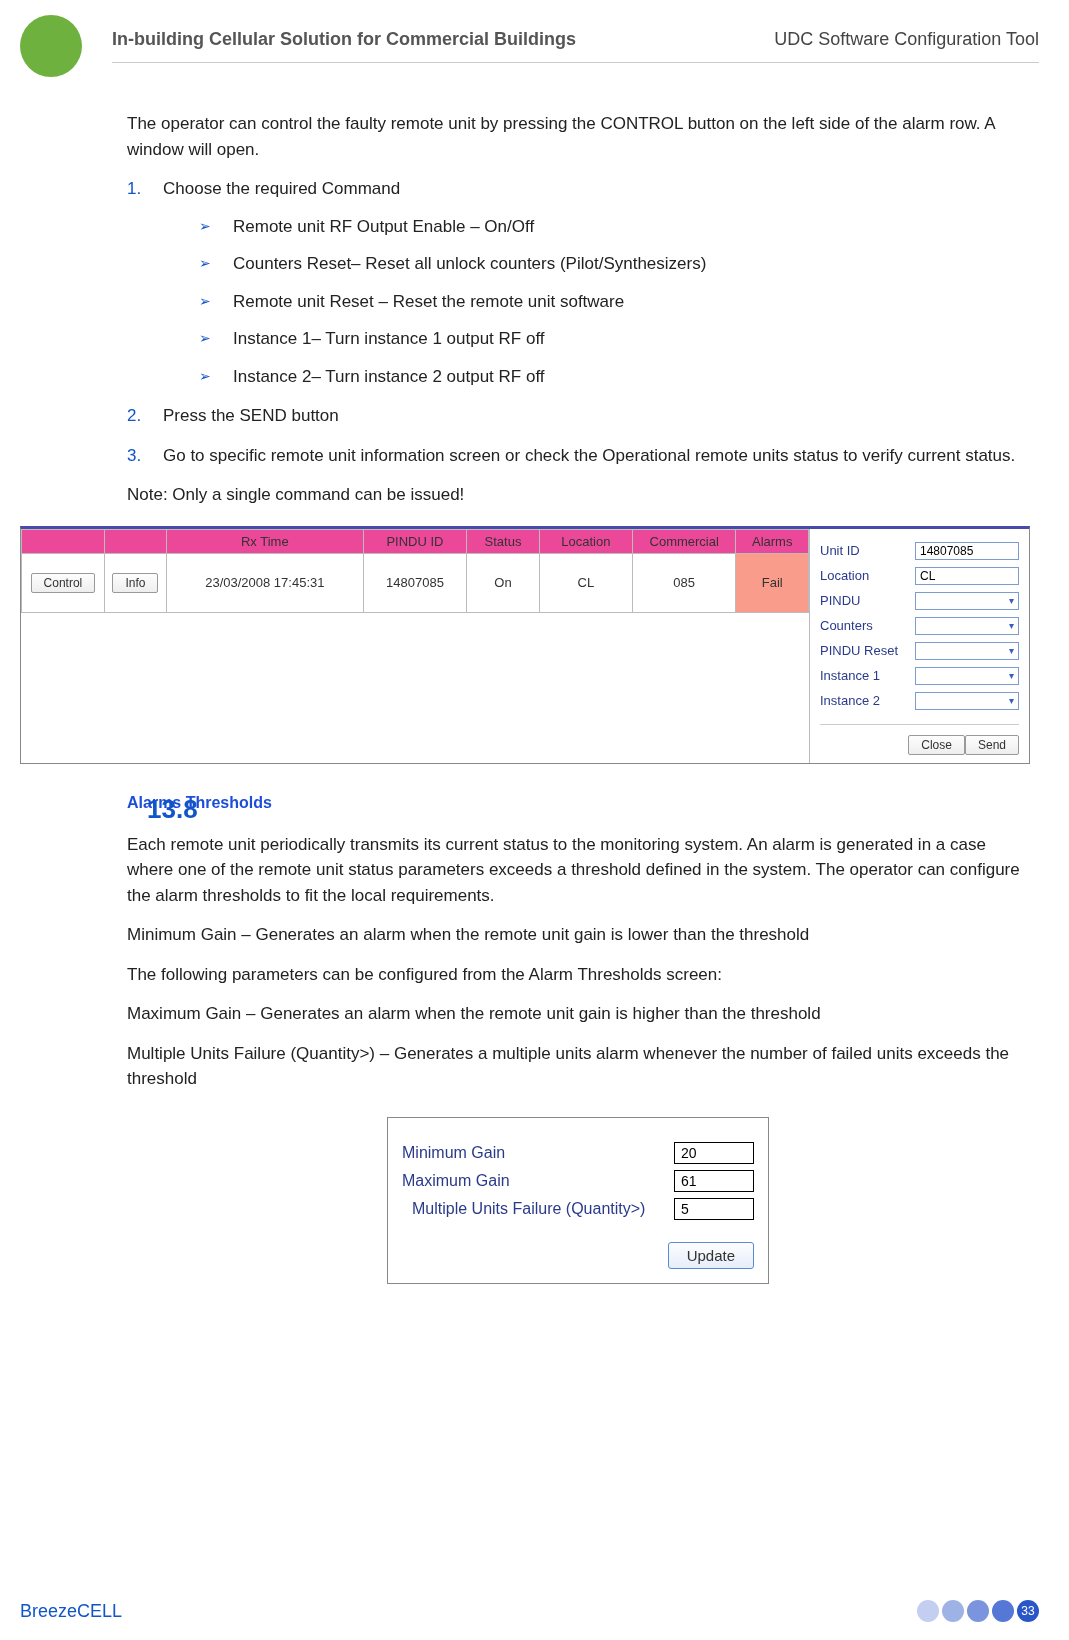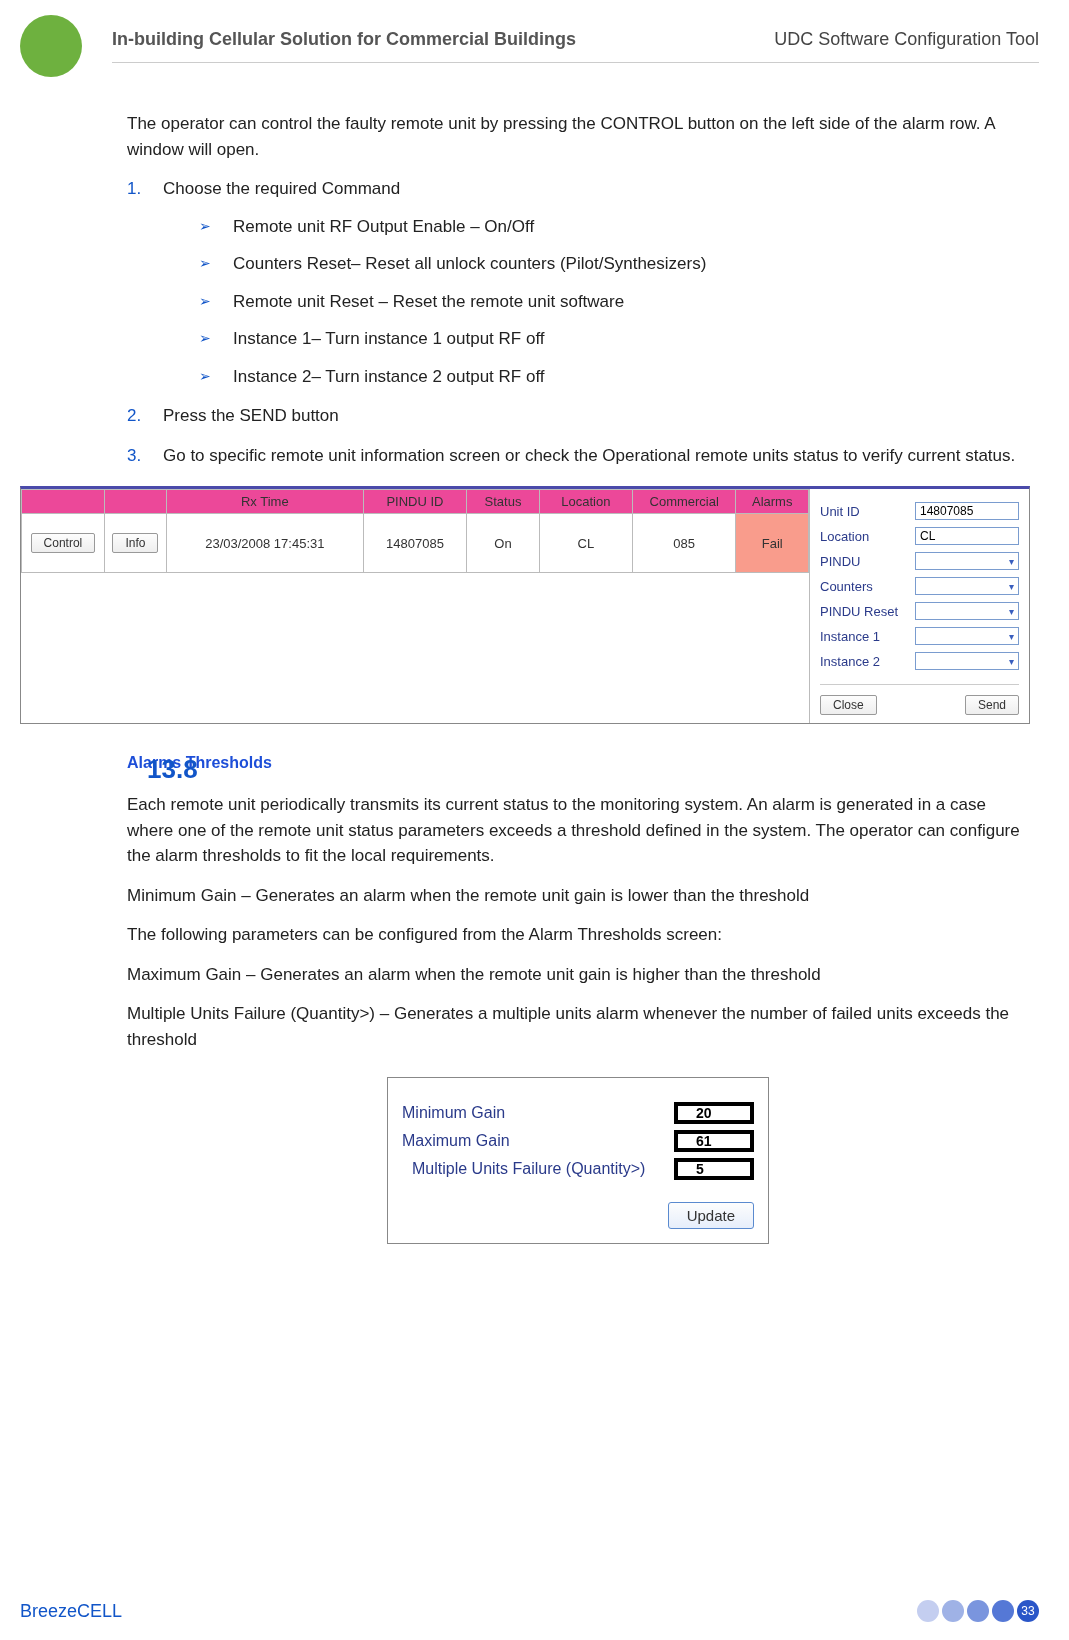--- a/index.html
+++ b/index.html
@@ -166,21 +166,21 @@
     font-size: 12px;
     padding: 0 4px;
     display: flex;
     align-items: center;
     justify-content: space-between;
     color: #000;
   }
   .s1-right .fld .chev { color: #3a5fbf; font-size: 10px; }
   .s1-right .bottom {
     display: flex;
-    justify-content: space-between;
+    justify-content: flex-end;
     margin-top: 12px;
     border-top: 1px solid #ccc;
     padding-top: 10px;
   }
   .screenshot2 {
     width: 382px;
     margin: 25px auto 0 auto;
     border: 1px solid #888;
     padding: 18px 14px 14px 14px;
     font-family: Arial, sans-serif;
@@ -190,28 +190,27 @@
   }
   .screenshot2 .row {
     display: flex;
     align-items: center;
     margin: 6px 0;
   }
   .screenshot2 .lbl { flex: 1; }
   .screenshot2 .fld {
     width: 80px;
     height: 22px;
-    border: 4px solid #000000;
+    border: 1px solid #000000;
     background: #fff;
-    padding: 0 18px;
+    padding: 0 6px;
     color: #000;
     font-size: 14px;
     display: flex;
     align-items: center;
-    font-weight: bold;
   }
   .update-btn-wrap { text-align: right; margin-top: 22px; }
   .update-btn {
     display: inline-block;
     border: 1px solid #5a8acf;
     background: linear-gradient(#fdfdfd,#e6eefb);
     padding: 4px 18px;
     font-size: 15px;
     color: #333;
     border-radius: 3px;
@@ -264,20 +263,21 @@
     <li>
       <span class="num">2.</span>
       <span>Press the SEND button</span>
     </li>
     <li>
       <span class="num">3.</span>
       <span>Go to specific remote unit information screen or check the Operational remote units status to verify current status.</span>
     </li>
   </ol>
 
+  <p class="para">Note: Only a single command can be issued!</p>
 
   <div class="screenshot1">
     <div class="s1-left">
       <table class="s1-table">
         <tbody>
               <tr>
           <th style="width:80px"></th>
           <th style="width:60px"></th>
           <th style="width:190px">Rx Time</th>
           <th style="width:100px">PINDU ID</th>

